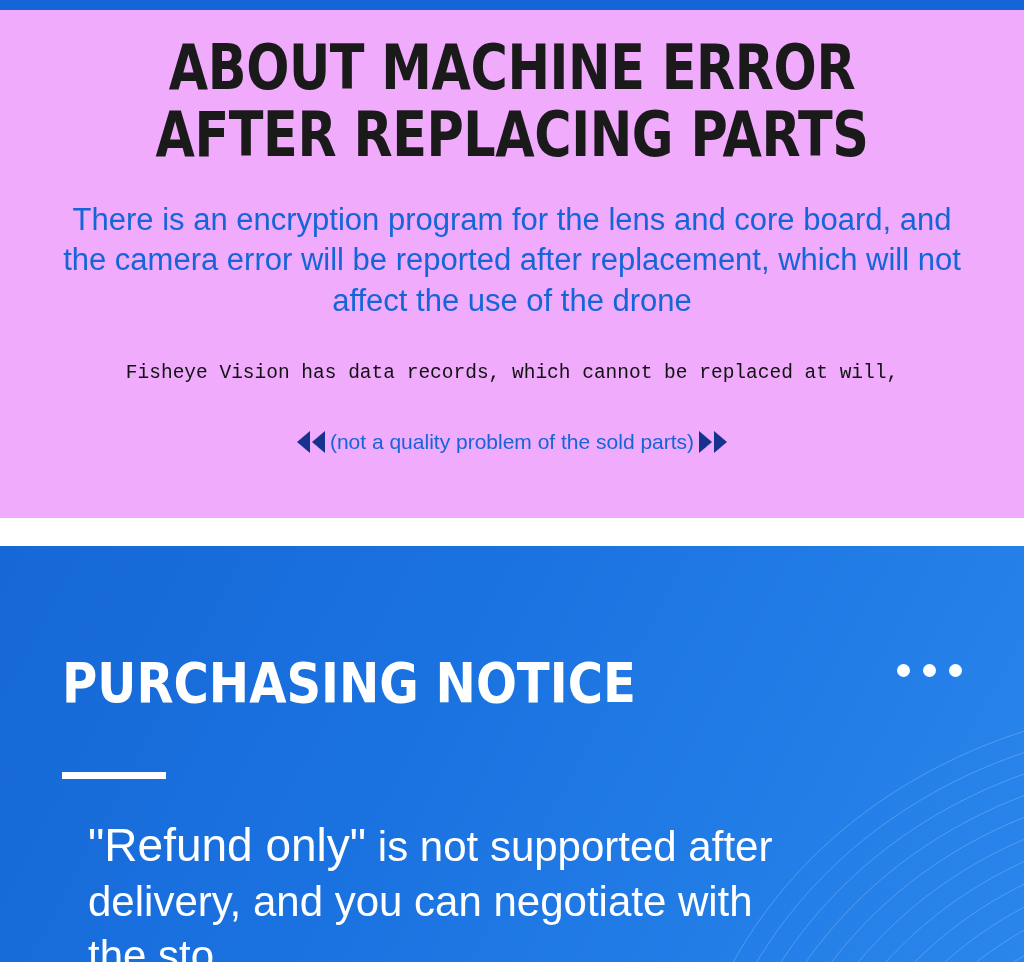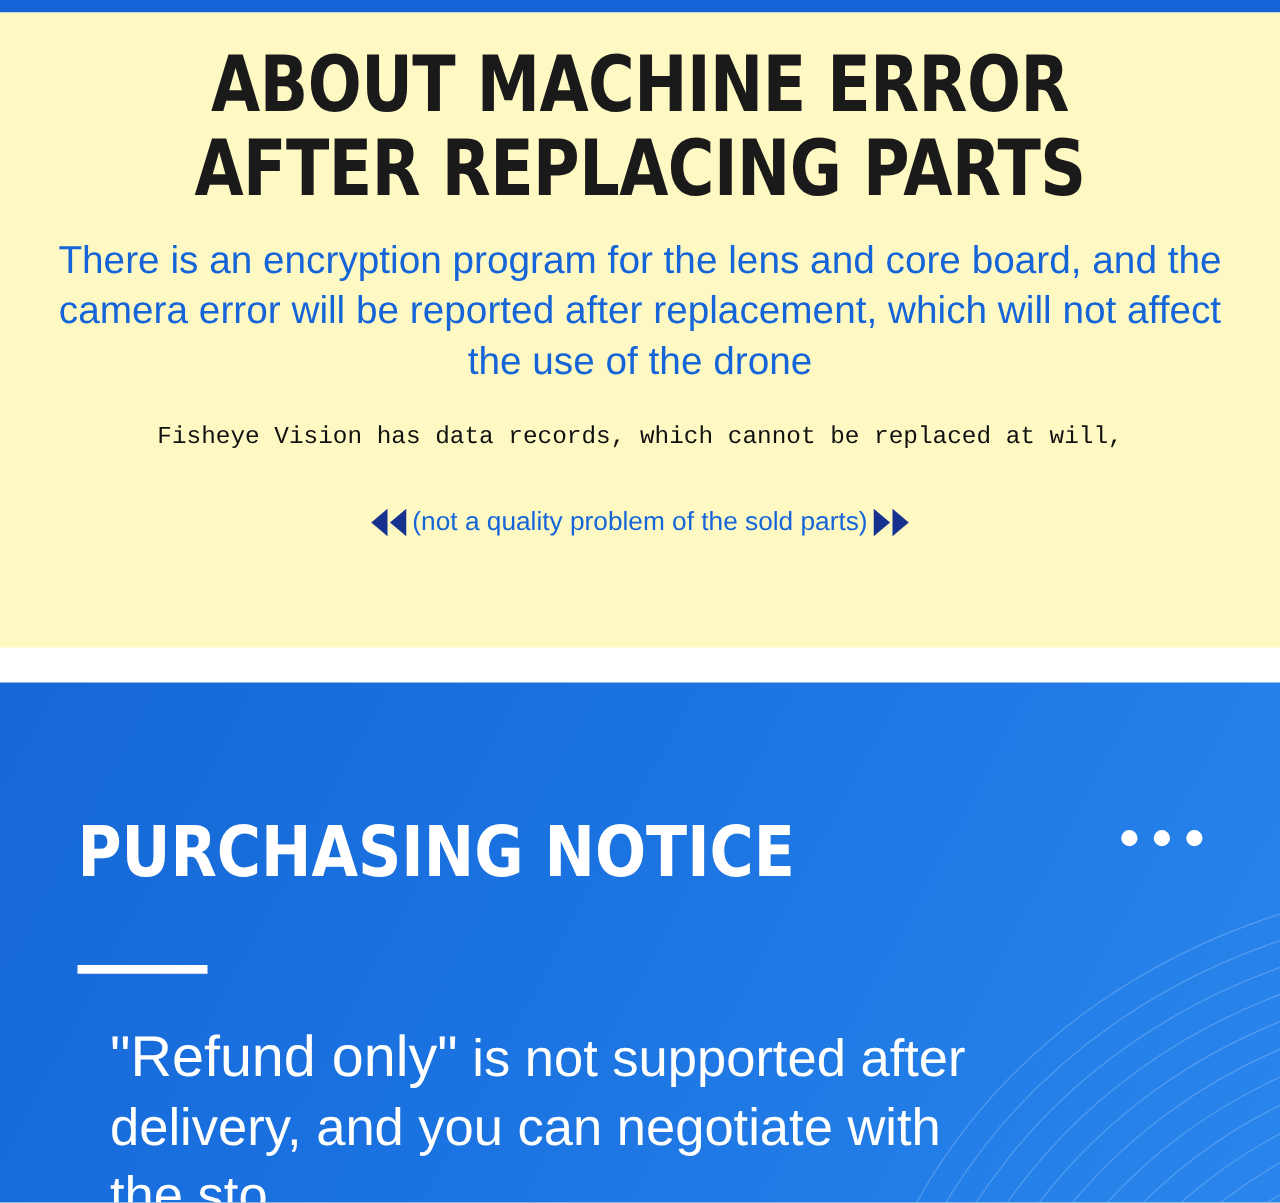--- a/index.html
+++ b/index.html
@@ -31,21 +31,21 @@
     background: #1565d8;
   }
 
   
   .error-section {
     position: absolute;
     top: 10px;
     left: 0;
     width: 1024px;
     height: 508px;
-    background: #fef9c3;
+    background: #f0abfc;
     text-align: center;
   }
 
   .headline {
     margin: 0;
     padding: 0;
     font-family: "DejaVu Sans", sans-serif;
     font-weight: bold;
     color: #1a1a1a;
     letter-spacing: -0.5px;
@@ -56,21 +56,21 @@
   .headline-1 {
     font-size: 62px;
     padding-top: 28px;
   }
   .headline-2 {
     font-size: 62px;
     padding-top: 6px;
   }
 
   .blue-para {
-    margin: 4px;
+    margin: 16px;
     padding: 18px 34px 0 34px;
     font-size: 31px;
     line-height: 1.32;
     color: #1565d8;
     font-family: "Liberation Sans", sans-serif;
   }
 
   .black-para {
     margin: 0;
     padding: 22px 90px 0 90px;

